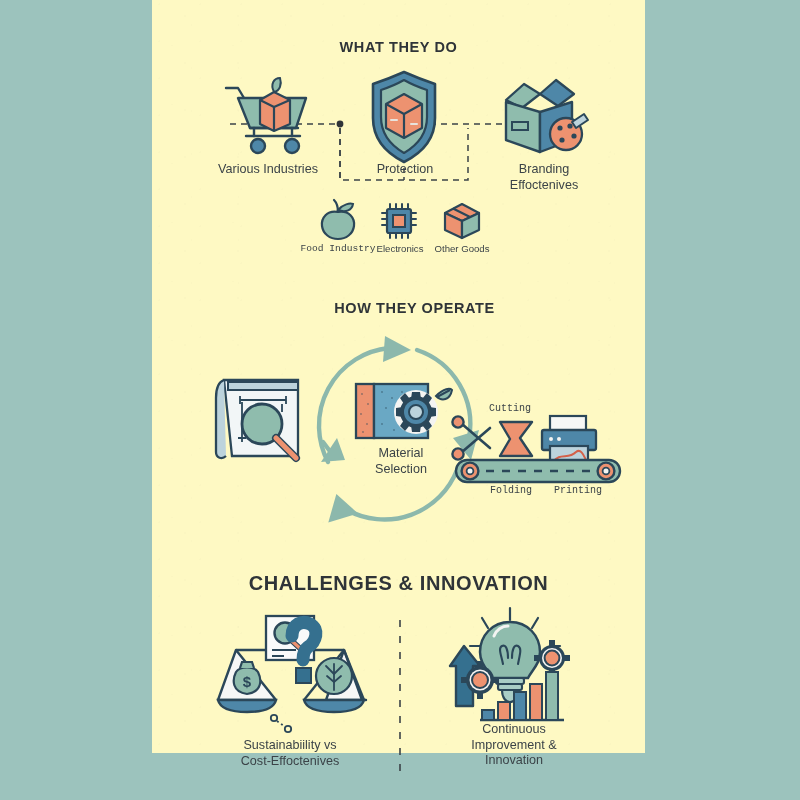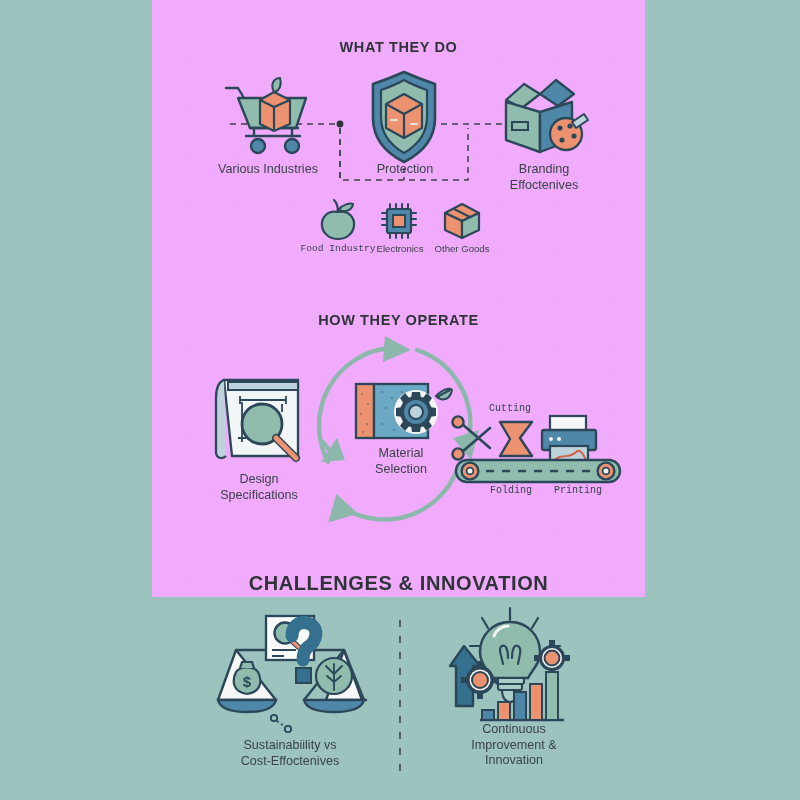--- a/index.html
+++ b/index.html
@@ -17,22 +17,22 @@
     position: absolute;
     left: 0; top: 0;
     width: 800px; height: 800px;
     background: #9cc3bd;
   }
   .panel {
     position: absolute;
     left: 152px;
     top: 0;
     width: 493px;
-    height: 597px;
-    background: #f0abfc;
+    height: 753px;
+    background: #fef9c3;
   }
   
   .panel::before {
     content: "";
     position: absolute;
     inset: 0;
     background:
       radial-gradient(circle at 18% 12%, rgba(0,0,0,0.012) 0 1px, transparent 1px),
       radial-gradient(circle at 62% 34%, rgba(0,0,0,0.012) 0 1px, transparent 1px),
       radial-gradient(circle at 33% 77%, rgba(0,0,0,0.012) 0 1px, transparent 1px),
@@ -43,21 +43,21 @@
 
   .section-title {
     position: absolute;
     width: 493px;
     text-align: center;
     font-weight: bold;
     color: #2f3438;
     letter-spacing: 0.6px;
   }
   #title-1 { top: 39px; font-size: 14.5px; }
-  #title-2 { top: 312px; font-size: 14.5px; }
+  #title-2 { top: 300px; font-size: 14.5px; margin-left: 16px; }
   #title-3 { top: 572px; font-size: 20px; }
 
   .node-label {
     position: absolute;
     text-align: center;
     color: #3b4348;
     font-size: 12.6px;
     line-height: 15.5px;
   }
   .mini-label {
@@ -325,24 +325,20 @@
         <circle cx="156" cy="57" r="8.4" fill="#ed9270" stroke="#2b4759" stroke-width="2.4"></circle>
         <circle cx="156" cy="57" r="3.4" fill="#f4f4f2" stroke="#2b4759" stroke-width="1.8"></circle>
         <path d="M36 57 H140" stroke="#2b4759" stroke-width="2.4" stroke-dasharray="8,8"></path>
       </svg>
     </div>
 
     <div class="small-label" style="left:323px; top:402px; width:70px;">Cutting</div>
     <div class="small-label" style="left:325px; top:484px; width:68px;">Folding</div>
     <div class="small-label" style="left:392px; top:484px; width:68px;">Printing</div>
 
-    <div class="node-label" style="left:40px; top:472px; width:134px;">
-      <div>Design</div>
-      <div>Specifications</div>
-    </div>
     <div class="node-label" style="left:188px; top:446px; width:122px;">
       <div>Material</div>
       <div>Selection</div>
     </div>
 
     <div class="section-title" id="title-3">CHALLENGES &amp; INNOVATION</div>
 
     <div class="icon-box" style="left:246px; top:620px;">
       <svg width="4" height="152" viewBox="0 0 4 152">
         <path d="M2 0 V152" stroke="#3b4348" stroke-width="1.6" stroke-dasharray="7,9" fill="none"></path>

